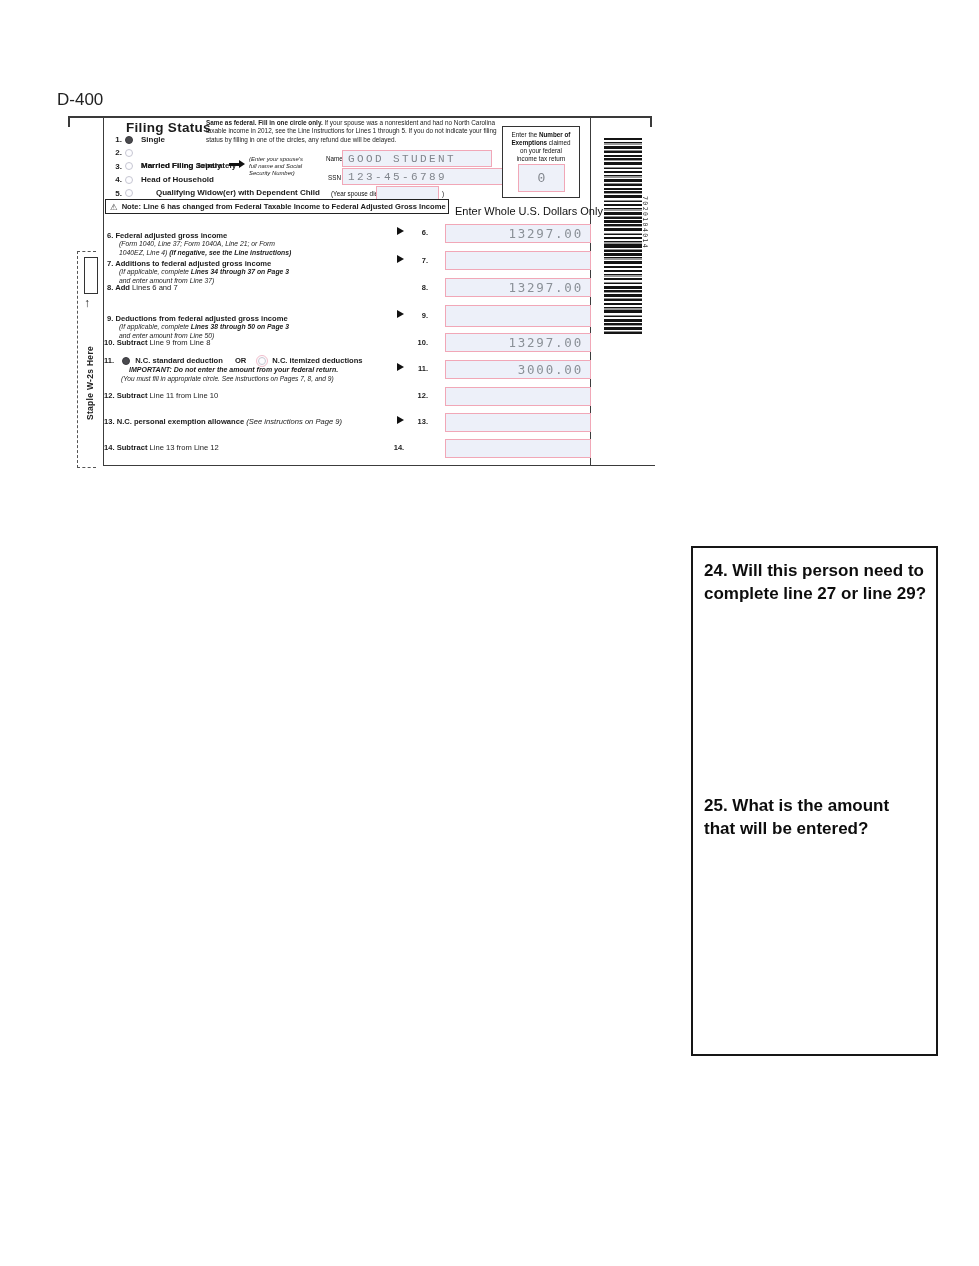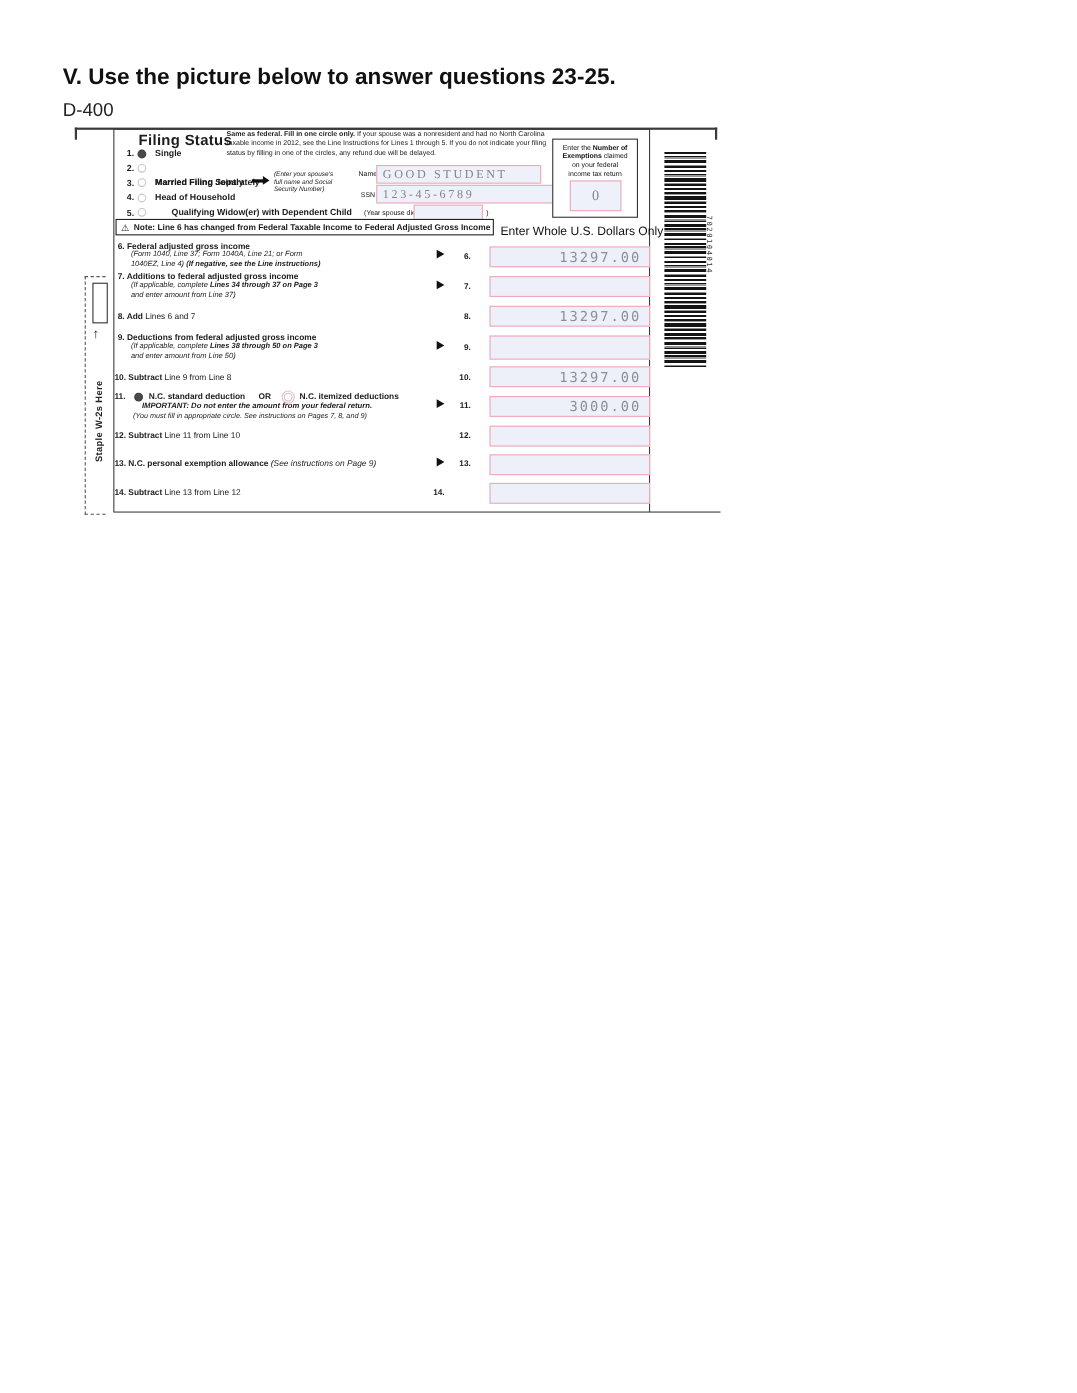--- a/index.html
+++ b/index.html
@@ -29,21 +29,21 @@
   .circ{width:8px;height:8px;border-radius:50%;box-sizing:border-box;display:inline-block;}
   .circ.filled{background:#4a4a4e;border:1px solid #3a3a3e;}
   .circ.open{background:#fdfdff;border:1.2px solid #c6c6d2;}
   .circ.pink{outline:1px solid #f0bccb;outline-offset:1px;}
   .spouse-arrow{left:229px;top:163px;width:11px;height:3px;background:#111;}
   .spouse-arrow:after{content:"";position:absolute;left:10px;top:-3.2px;width:0;height:0;
      border-left:6px solid #111;border-top:4.6px solid transparent;border-bottom:4.6px solid transparent;}
   .spouse-note{left:249px;top:156px;width:82px;font-size:5.9px;font-style:italic;line-height:1.2;color:#222;}
   .tiny-label{font-size:6.3px;color:#111;}
   .pink-field{background:#eef1f9;border:1px solid #f1a7b7;box-sizing:border-box;display:flex;align-items:center;
-     font-family:Liberation Serif, serif;color:#80858c;}
+     font-family:Liberation Mono, monospace;color:#80858c;}
   .name-field{left:342px;top:150px;width:150px;height:17px;font-size:11px;letter-spacing:2.4px;padding-left:5px;}
   .ssn-field{left:342px;top:168px;width:178px;height:17px;font-size:11px;letter-spacing:2.4px;padding-left:5px;}
   .year-field{left:376px;top:186px;width:63px;height:14px;}
 
   
   .ex-box{left:502px;top:126px;width:78px;height:72px;border:1.5px solid #333;box-sizing:border-box;background:#fff;}
   .ex-text{position:absolute;left:0;top:4px;width:100%;text-align:center;font-size:6.3px;line-height:1.28;color:#111;}
   .ex-field{left:518px;top:164px;width:47px;height:28px;justify-content:center;font-size:13px;}
 
   
@@ -55,21 +55,21 @@
     font-family:"DejaVu Sans Mono",monospace;font-size:6.5px;letter-spacing:1.4px;color:#333;}
 
   
   .note-bar{left:105px;top:199px;width:344px;height:15px;border:1.5px solid #222;box-sizing:border-box;
     display:flex;align-items:center;gap:4px;padding-left:4px;background:#fff;}
   .note-icon{font-size:8.5px;}
   .note-text{font-size:7.6px;font-weight:bold;white-space:nowrap;}
   .dollars-note{left:455px;top:205px;font-size:11px;color:#111;}
 
   
-  .lh{font-weight:bold;font-size:7.6px;line-height:1.25;white-space:nowrap;}
+  .lh{font-weight:bold;font-size:7.6px;line-height:1.25;white-space:nowrap;margin-top:12px;}
   .ld{font-style:italic;font-size:6.8px;line-height:1.24;padding-left:12px;white-space:nowrap;}
   .ld b{font-weight:bold;}
   .single{font-size:7.6px;white-space:nowrap;}
   .single b{font-weight:bold;}
   .rarrow{width:0;height:0;border-left:7px solid #111;border-top:4.6px solid transparent;border-bottom:4.6px solid transparent;}
   .lnum{width:22px;text-align:right;font-size:7.5px;font-weight:bold;}
   .amt-field{left:445px;width:146px;height:19px;background:#edf0f9;border:1px solid #f1a7b7;box-sizing:border-box;
     display:flex;align-items:center;justify-content:flex-end;padding-right:7px;
     font-family:"DejaVu Sans Mono","Liberation Mono",monospace;font-size:12.5px;letter-spacing:1.8px;color:#8a9097;}
   .l11-head{display:flex;align-items:center;gap:0;font-size:7.6px;font-weight:bold;white-space:nowrap;}
@@ -78,21 +78,20 @@
 
   
   .qbox{border:2px solid #161616;box-sizing:border-box;background:#fff;}
   .qtext{position:absolute;font-size:17px;font-weight:bold;line-height:1.38;color:#0d0d0d;}
 </style>
 </head>
 <body>
 
 <div class="page">
 
-  <div class="abs page-title">V. Use the picture below to answer questions 23-25.</div>
   <div class="abs d400">D-400</div>
 
   <div>
 
     <div class="abs bar" style="left:68px;top:116px;width:584px;height:2px;"></div>
     <div class="abs bar" style="left:68px;top:116px;width:2px;height:11px;"></div>
     <div class="abs bar" style="left:650px;top:116px;width:2px;height:11px;"></div>
 
     <div class="abs main-box"></div>
     <div class="abs bar" style="left:591px;top:464.5px;width:64px;height:1.5px;"></div>
@@ -219,14 +218,18 @@
     <div class="abs rarrow" style="left:397px;top:416px;"></div>
     <div class="abs lnum" style="left:406px;top:417px;">13.</div>
     <div class="abs amt-field" style="top:413px;"></div>
 
     <div class="abs single" style="left:104px;top:443px;"><b>14.  Subtract</b><span> Line 13 from Line 12</span></div>
     <div class="abs lnum" style="left:388px;top:443px;text-align:center;">14.</div>
     <div class="abs amt-field" style="top:439px;"></div>
   </div>
 
 
+  <div class="abs qbox" style="left:691px;top:546px;width:247px;height:510px;">
+    <div class="qtext" style="left:11px;top:11px;width:226px;">24. Will this person need to complete line 27 or line 29?</div>
+    <div class="qtext" style="left:11px;top:246px;width:206px;">25.  What is the amount that will be entered?</div>
+  </div>
 
 </div>
 
 </body></html>

